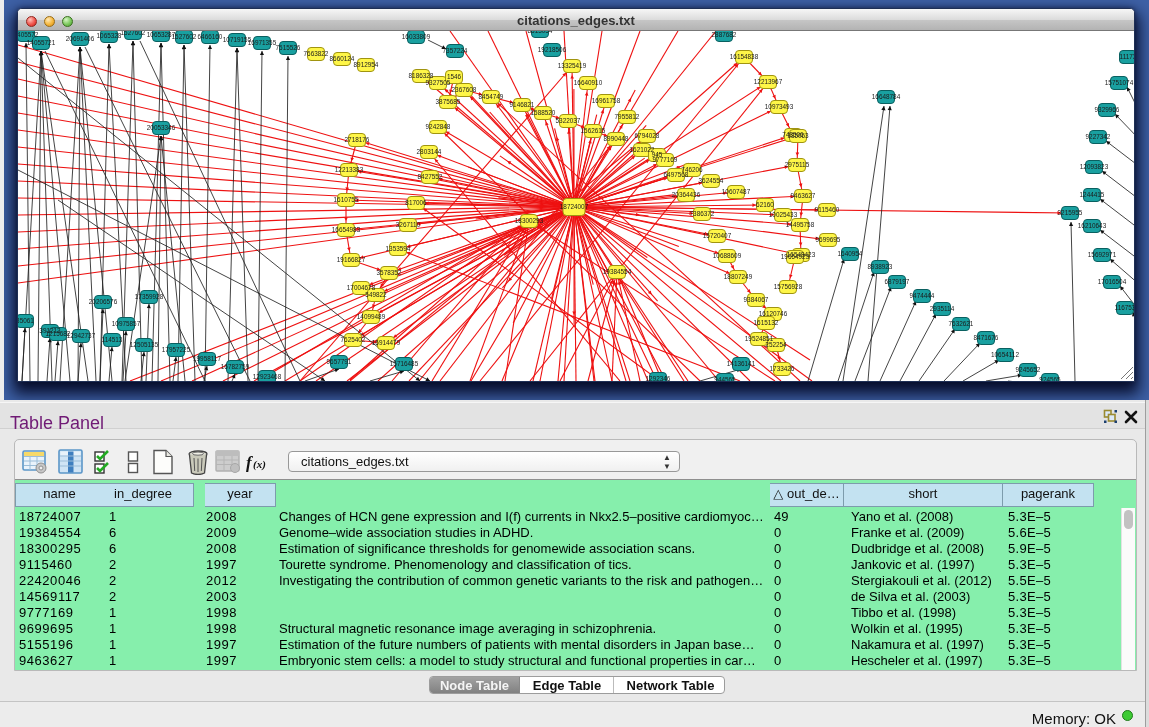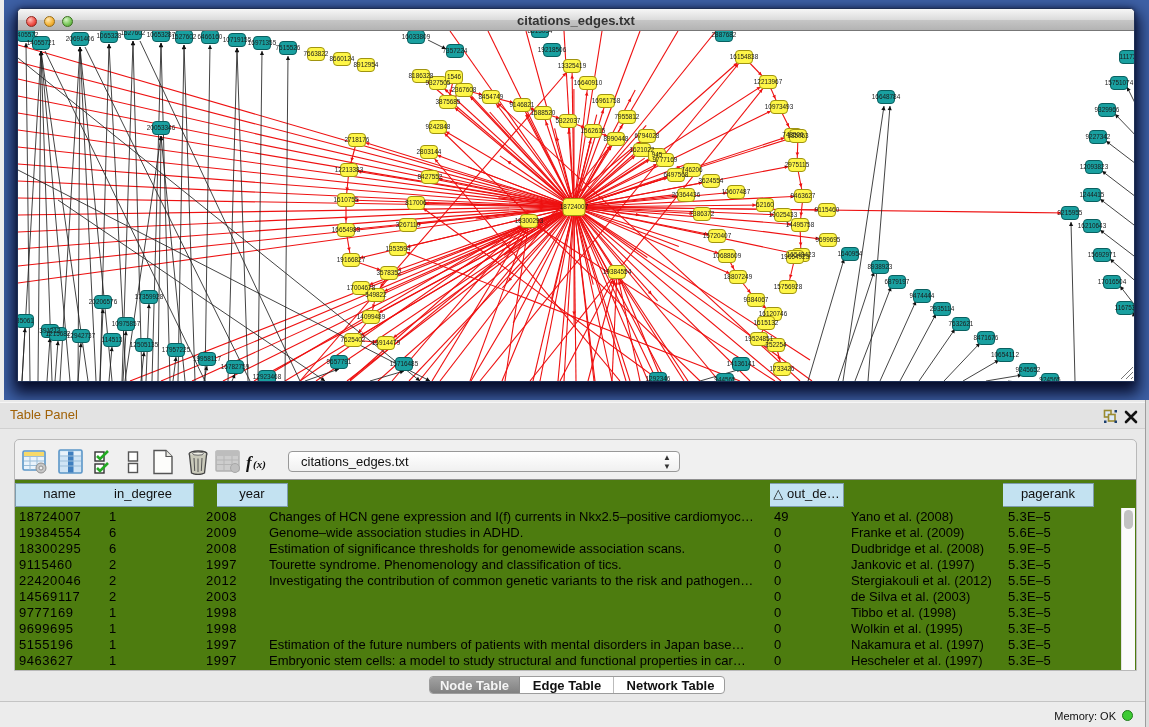--- a/index.html
+++ b/index.html
@@ -6,43 +6,43 @@
 #win{position:absolute;left:13px;top:8px;width:1118px;height:374px;border:1px solid #1e2f55;border-radius:5px 5px 0 0;box-shadow:0 8px 15px 4px rgba(4,9,38,.95),0 0 5px rgba(0,0,30,.45);background:#fff}
 #tbar{position:absolute;left:0;top:0;width:100%;height:22px;border-radius:4px 4px 0 0;background:linear-gradient(#f6f6f6,#dcdcdc 50%,#c6c6c6 52%,#b3b3b3);border-bottom:1px solid #777}
 #title{position:absolute;width:100%;text-align:center;top:4px;font-size:13px;font-weight:bold;color:#333}
 .tl{position:absolute;top:7px;width:11px;height:11px;border-radius:50%}
 #tl1{left:8px;background:radial-gradient(circle at 35% 30%,#ffc2bb,#f0564d 55%,#c81f16);border:1px solid #92241c}
 #tl2{left:26px;background:radial-gradient(circle at 35% 30%,#ffe9b8,#f5b73d 55%,#d88f1b);border:1px solid #9a6c14}
 #tl3{left:44px;background:radial-gradient(circle at 35% 30%,#d6f5c4,#7cc95e 55%,#4a9b2e);border:1px solid #3a701f}
 #grayL{position:absolute;left:0;top:0;width:4px;height:400px;background:#ededed}
 #tp{position:absolute;left:0;top:400px;width:1149px;height:327px;background:#e9e9e9}
 #tphead{position:absolute;left:0;top:2px;width:100%;height:27px;background:#e3e3e3;border-top:1px solid #f6f6f6;border-bottom:1px solid #d0d0d0}
-#tphead span{position:absolute;left:10px;top:4px;font-size:13px;color:#a16207}
+#tphead span{position:absolute;left:10px;top:10px;font-size:18px;color:#701a75}
 #fico{position:absolute;left:1103px;top:6px}
 #xico{position:absolute;left:1124px;top:7px}
 #panel{position:absolute;left:14px;top:39px;width:1123px;height:232px;background:#f0f0f0;border:1px solid #b9b9b9;border-radius:5px 5px 0 0}
 .ticn{position:absolute;top:9px}
 #combo{position:absolute;left:273px;top:11px;width:392px;height:21px;background:linear-gradient(#ffffff,#f0f0f0);border:1px solid #989898;border-radius:4px;font-size:13px;color:#111;padding:2px 0 0 12px}
 #combo .arr{position:absolute;right:8px;top:1px;font-size:8px;color:#333;line-height:9px}
-#tblwrap{position:absolute;left:0px;top:39px;width:1121px;height:191px;background:#4d7c0f;border-top:1px solid #8f8f8f;overflow:hidden}
+#tblwrap{position:absolute;left:0px;top:39px;width:1121px;height:191px;background:#86efac;border-top:1px solid #8f8f8f;overflow:hidden}
 #thead{position:absolute;left:0;top:3px;height:24px;width:1079px}
 #thead .hc{position:absolute;top:0;height:24px;background:#c3e2f1;border:1px solid #7d9cac;border-left:none;font-size:13px;color:#111;text-align:center;padding-top:2px}
 #thead .hc.first{border-left:1px solid #7d9cac}
 .trow{position:absolute;left:0;width:1100px;height:16px;font-size:13px;color:#000;white-space:nowrap}
 .trow span{position:absolute;top:1px}
-.c0{left:4px;letter-spacing:.55px}.c1{left:94px}.c2{left:191px;letter-spacing:.55px}.c3{left:254px}.c4{left:759px}.c5{left:836px}.c6{left:993px;letter-spacing:.3px}
+.c0{left:4px;letter-spacing:.55px}.c1{left:94px}.c2{left:191px;letter-spacing:.55px}.c3{left:264px}.c4{left:759px}.c5{left:836px}.c6{left:993px;letter-spacing:.3px}
 #sbar{position:absolute;left:1106px;top:28px;width:14px;height:162px;background:#fbfbfb;border-left:1px solid #e2e2e2}
 #sthumb{position:absolute;left:2px;top:2px;width:9px;height:19px;background:#c2c2c2;border-radius:5px}
 #tabs{position:absolute;left:429px;top:276px;width:296px;height:18px;border:1px solid #9c9c9c;border-radius:4px;background:#fff;overflow:hidden}
 #tabs .seg{position:absolute;top:0;height:18px;font-size:13px;font-weight:bold;color:#111;text-align:center;padding-top:1px}
 #seg1{left:0;width:90px;background:linear-gradient(#a2a2a2,#7d7d7d);color:#f5f5f5 !important;border-right:1px solid #888}
 #seg2{left:91px;width:93px;border-right:1px solid #bbb}
 #seg3{left:185px;width:111px}
 #status{position:absolute;left:0;top:301px;width:1149px;height:26px;background:#ececec;border-top:1px solid #c4c4c4}
-#mem{position:absolute;right:33px;top:8px;font-size:11px;color:#111}
+#mem{position:absolute;right:33px;top:8px;font-size:15px;color:#111}
 #dot{position:absolute;left:1122px;top:8px;width:11px;height:11px;border-radius:50%;background:#3ecb34;border:1px solid #1f7a1a}
 #redge{position:absolute;left:1145px;top:400px;width:4px;height:327px;background:#dcdcdc;border-left:1px solid #9e9e9e}
 </style></head><body>
 <div id="desk">
   <div id="win">
     <div id="tbar">
         <div class="tl" id="tl1"></div>
         <div class="tl" id="tl2"></div>
         <div class="tl" id="tl3"></div>
         <div id="title">citations_edges.txt</div>
@@ -866,22 +866,23 @@
 </svg></div>
     <div class="ticn" style="left:230px"><svg width="22" height="26" viewBox="0 0 22 26">
 <text x="1" y="19" font-family="Liberation Serif, serif" font-style="italic" font-weight="bold" font-size="17" fill="#111">f</text>
 <text x="8" y="19" font-family="Liberation Serif, serif" font-style="italic" font-weight="bold" font-size="11" fill="#111">(x)</text>
 </svg></div>
     <div id="combo">citations_edges.txt<span class="arr">▲<br>▼</span></div>
     <div id="tblwrap">
       <div id="thead">
         <div class="hc first" style="left:0;width:89px">name</div>
         <div class="hc" style="left:78px;width:101px">in_degree</div>
-        <div class="hc" style="left:202px;width:71px">year</div>
+        <div class="hc" style="left:190px;width:71px">year</div>
         <div class="hc" style="left:755px;width:74px">△ out_de…</div>
+        <div class="hc" style="left:829px;width:159px">short</div>
         <div class="hc" style="left:988px;width:91px">pagerank</div>
       </div>
       <div class="trow" style="top:28px">
 <span class="c0">18724007</span>
           <span class="c1">1</span>
           <span class="c2">2008</span>
           <span class="c3">Changes of HCN gene expression and I(f) currents in Nkx2.5–positive cardiomyoc…</span>
           <span class="c4">49</span>
           <span class="c5">Yano et al. (2008)</span>
           <span class="c6">5.3E–5</span>
@@ -935,20 +936,21 @@
           <span class="c1">1</span>
           <span class="c2">1998</span>
           <span class="c4">0</span>
           <span class="c5">Tibbo et al. (1998)</span>
           <span class="c6">5.3E–5</span>
         </div>
         <div class="trow" style="top:140px">
 <span class="c0">9699695</span>
           <span class="c1">1</span>
           <span class="c2">1998</span>
+          <span class="c3">Structural magnetic resonance image averaging in schizophrenia.</span>
           <span class="c4">0</span>
           <span class="c5">Wolkin et al. (1995)</span>
           <span class="c6">5.3E–5</span>
         </div>
         <div class="trow" style="top:156px">
 <span class="c0">5155196</span>
           <span class="c1">1</span>
           <span class="c2">1997</span>
           <span class="c3">Estimation of the future numbers of patients with mental disorders in Japan base…</span>
           <span class="c4">0</span>

